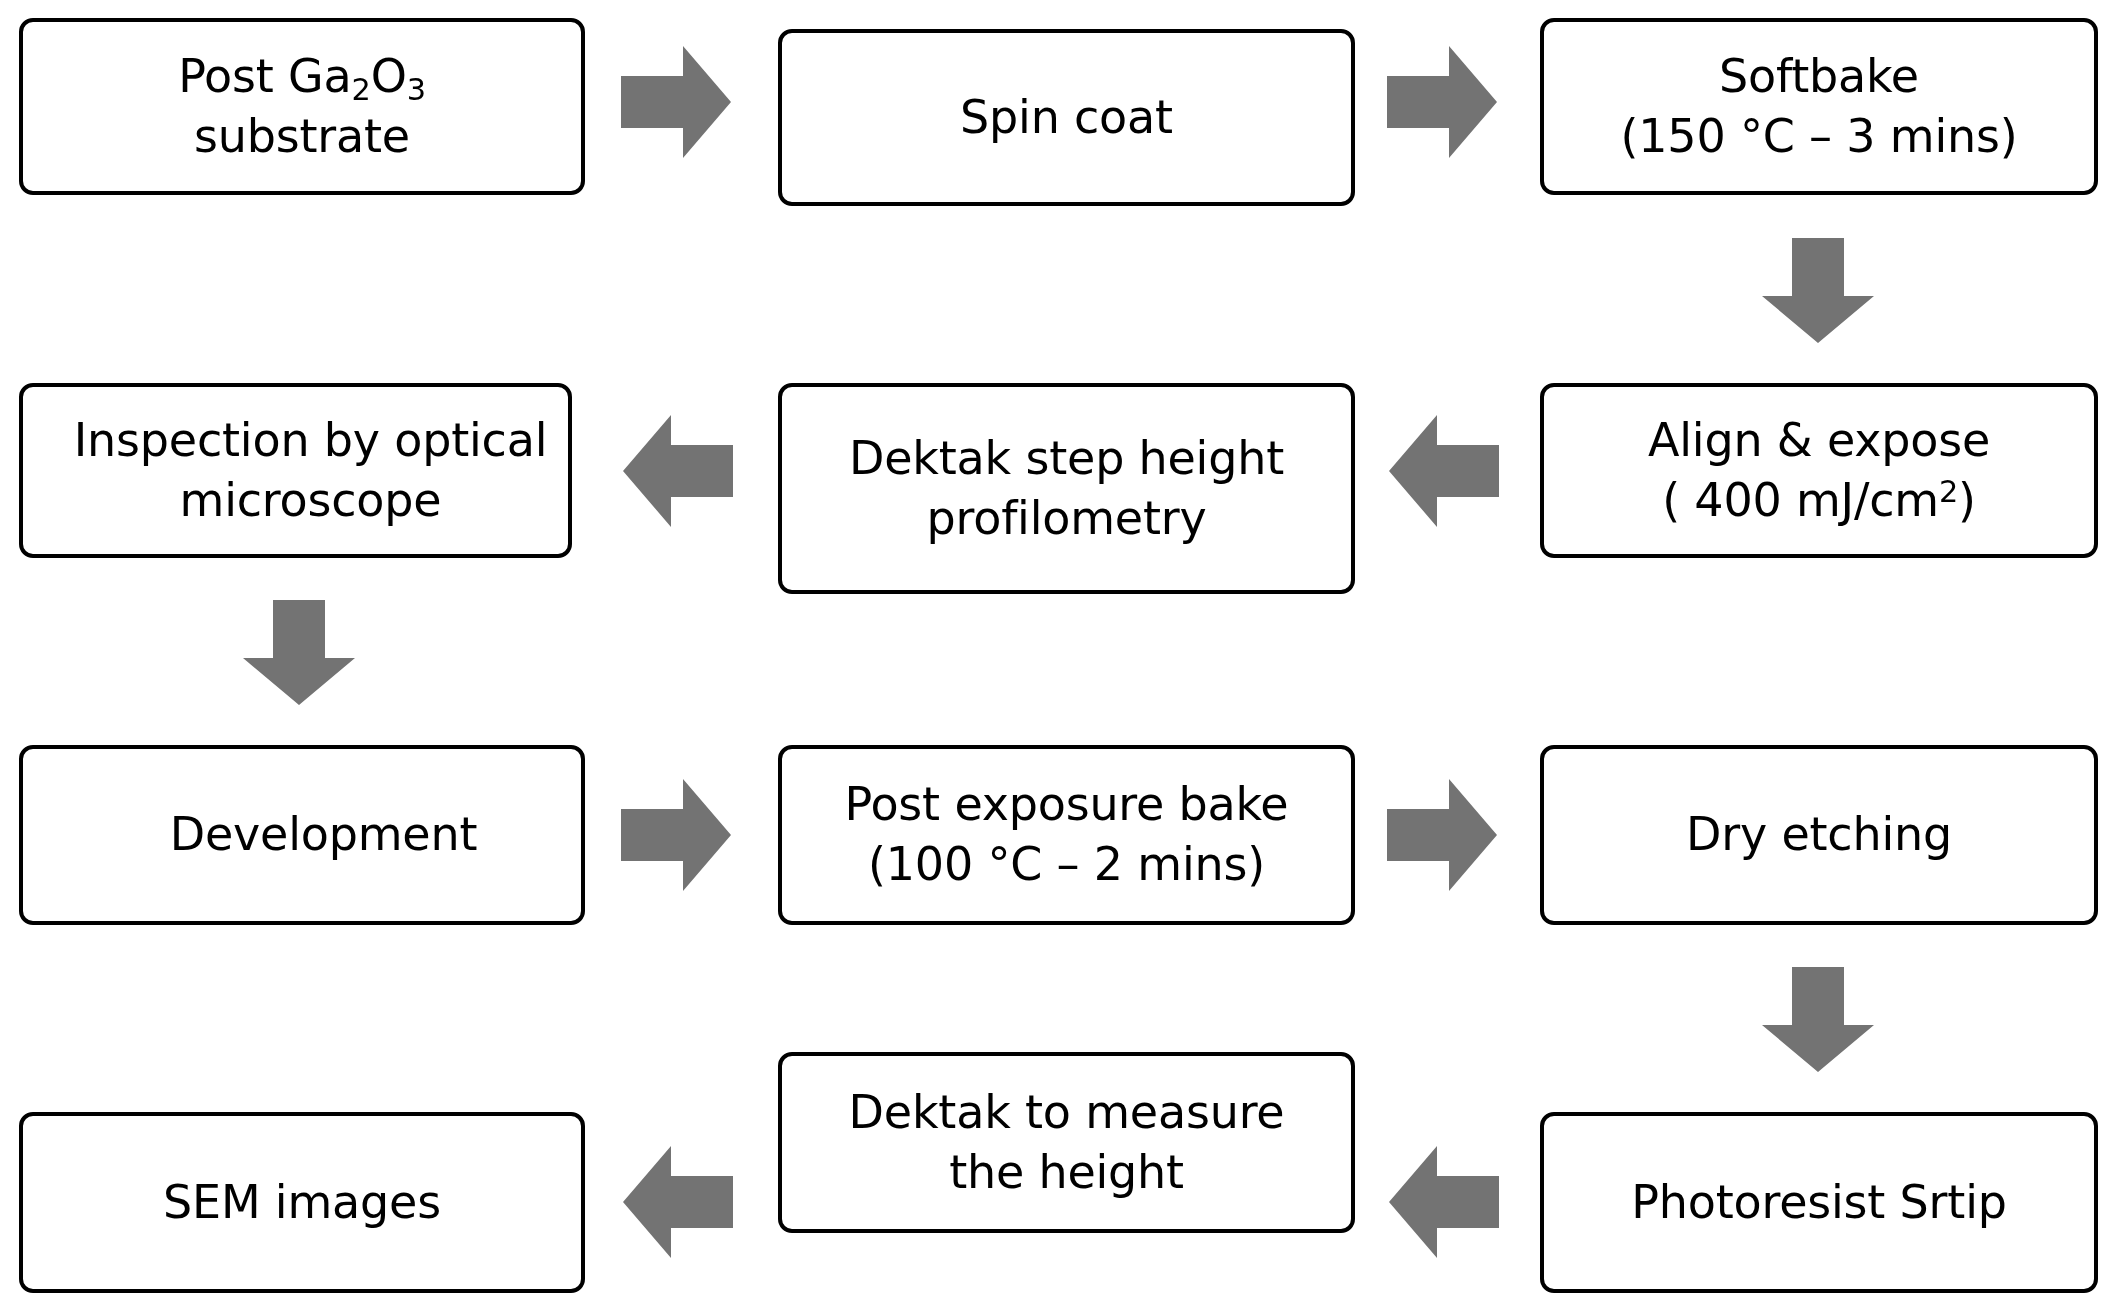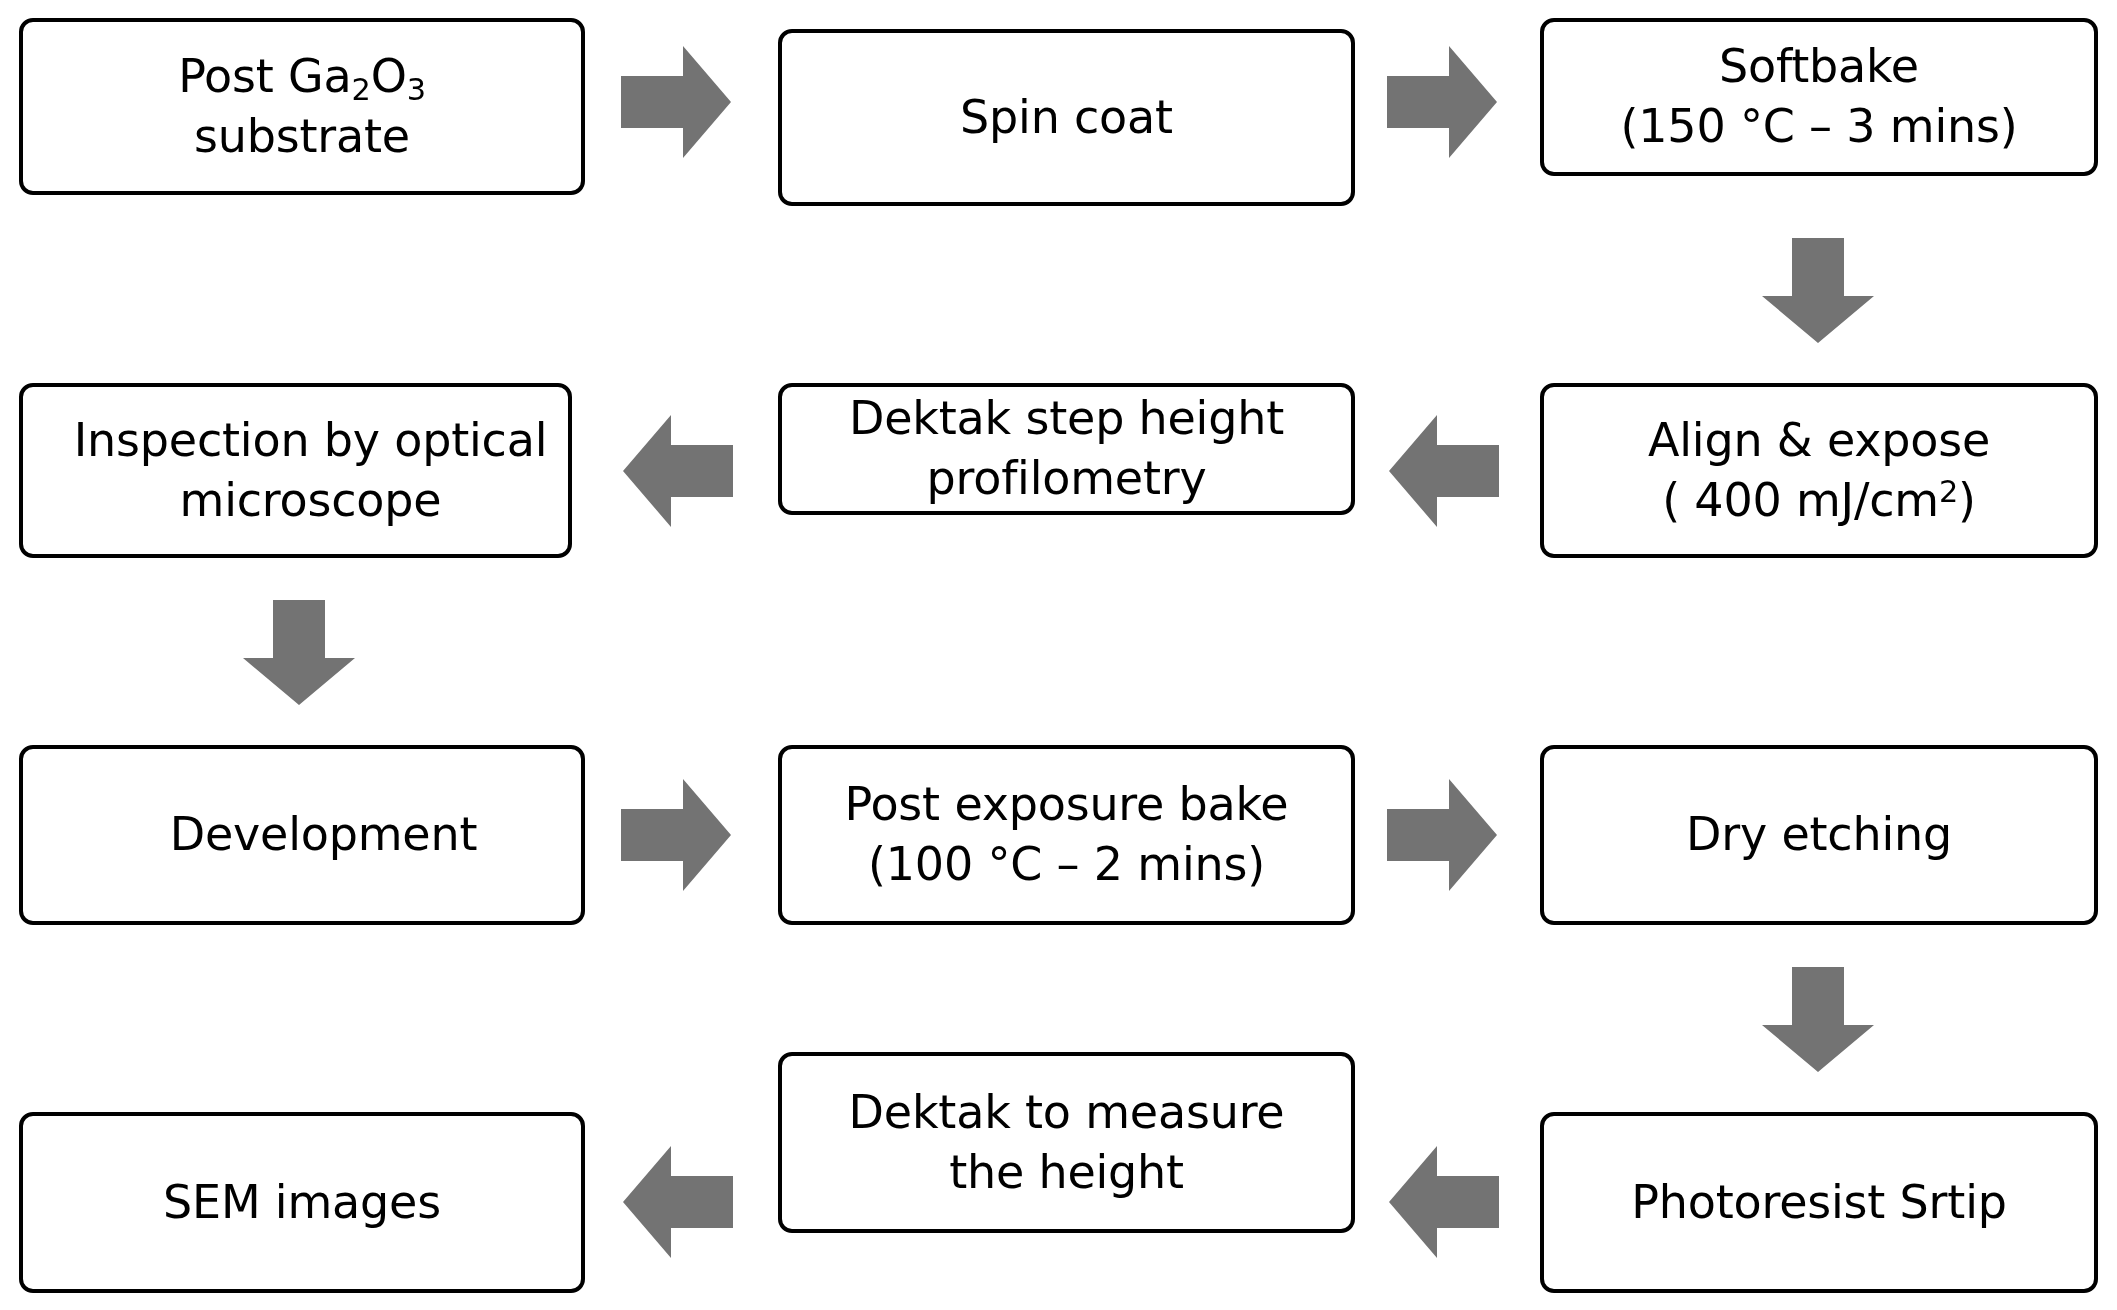--- a/index.html
+++ b/index.html
@@ -73,42 +73,42 @@
   <div class="node" style="left:778px; top:18px; width:577px; height:177px;margin-top:11px;">
     <div class="node-label">Spin coat</div>
   </div>
 
   <div class="arrow" style="left:1387px; top:46px; width:110px; height:112px;">
     <svg viewBox="0 0 110 112" preserveAspectRatio="none">
       <polygon points="0,30 62,30 62,0 110,56 62,112 62,82 0,82" fill="#737373"></polygon>
     </svg>
   </div>
 
-  <div class="node" style="left:1540px; top:18px; width:558px; height:158px;">
+  <div class="node" style="left:1540px; top:18px; width:558px; height:177px;">
     <div class="node-label"><span>Softbake</span><br><span>(150 °C – 3 mins)</span></div>
   </div>
 
   <div class="arrow" style="left:1762px; top:238px; width:112px; height:105px;">
     <svg viewBox="0 0 112 105" preserveAspectRatio="none">
       <polygon points="30,0 82,0 82,58 112,58 56,105 0,58 30,58" fill="#737373"></polygon>
     </svg>
   </div>
 
   <div class="node" style="left:19px; top:383px; width:553px; height:175px;padding-left:30px;">
     <div class="node-label">Inspection by optical
 microscope</div>
   </div>
 
   <div class="arrow" style="left:623px; top:415px; width:110px; height:112px;">
     <svg viewBox="0 0 110 112" preserveAspectRatio="none">
       <polygon points="110,30 48,30 48,0 0,56 48,112 48,82 110,82" fill="#737373"></polygon>
     </svg>
   </div>
 
-  <div class="node" style="left:778px; top:383px; width:577px; height:132px;">
+  <div class="node" style="left:778px; top:383px; width:577px; height:211px;">
     <div class="node-label">Dektak step height
 profilometry</div>
   </div>
 
   <div class="arrow" style="left:1389px; top:415px; width:110px; height:112px;">
     <svg viewBox="0 0 110 112" preserveAspectRatio="none">
       <polygon points="110,30 48,30 48,0 0,56 48,112 48,82 110,82" fill="#737373"></polygon>
     </svg>
   </div>
 

